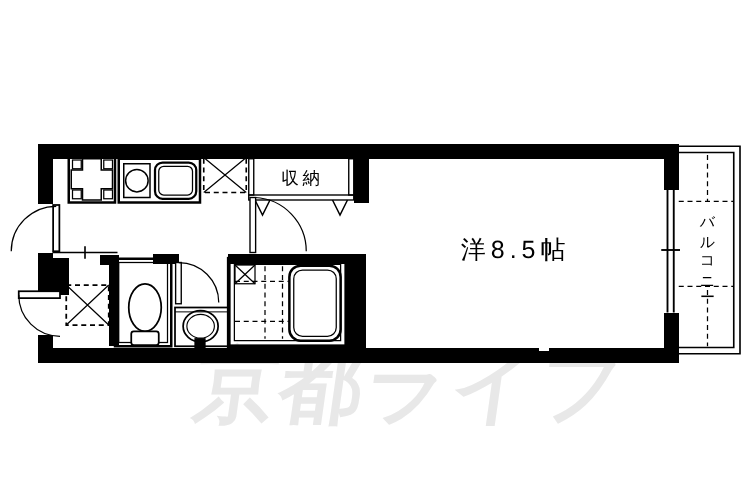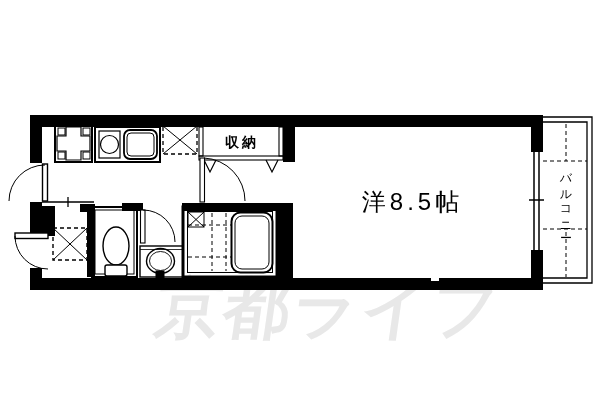--- a/index.html
+++ b/index.html
@@ -1,23 +1,23 @@
 <!DOCTYPE html>
 <html><head>
 <meta charset="utf-8">
 <style>
   html,body{margin:0;padding:0;background:#ffffff;}
   #stage{position:relative;width:600px;height:400px;background:#ffffff;overflow:hidden;
          font-family:"Liberation Sans","DejaVu Sans",sans-serif;}
   #stage svg{position:absolute;left:0;top:0;z-index:2;}
   .plan-label{position:absolute;z-index:3;color:#000;}
   .label-closet{left:196px;top:134px;width:92px;text-align:center;
-                font-size:14px;letter-spacing:3px;font-weight:700;}
+                font-size:14px;letter-spacing:3px;font-weight:400;}
   .label-main{left:320px;top:186px;width:185px;text-align:center;
-              font-size:24px;letter-spacing:4px;font-weight:500;}
+              font-size:20px;letter-spacing:4px;font-weight:500;}
   .label-balcony{left:557px;top:164px;height:84px;font-size:12px;letter-spacing:3px;
                  writing-mode:vertical-rl;text-orientation:mixed;}
   .watermark{position:absolute;z-index:1;left:156px;top:264px;
              font-size:66px;font-weight:bold;color:#e8e8e8;letter-spacing:2px;
              transform:skewX(-8deg);white-space:nowrap;}
 </style>
 </head>
 <body>
 
 <div id="stage">

